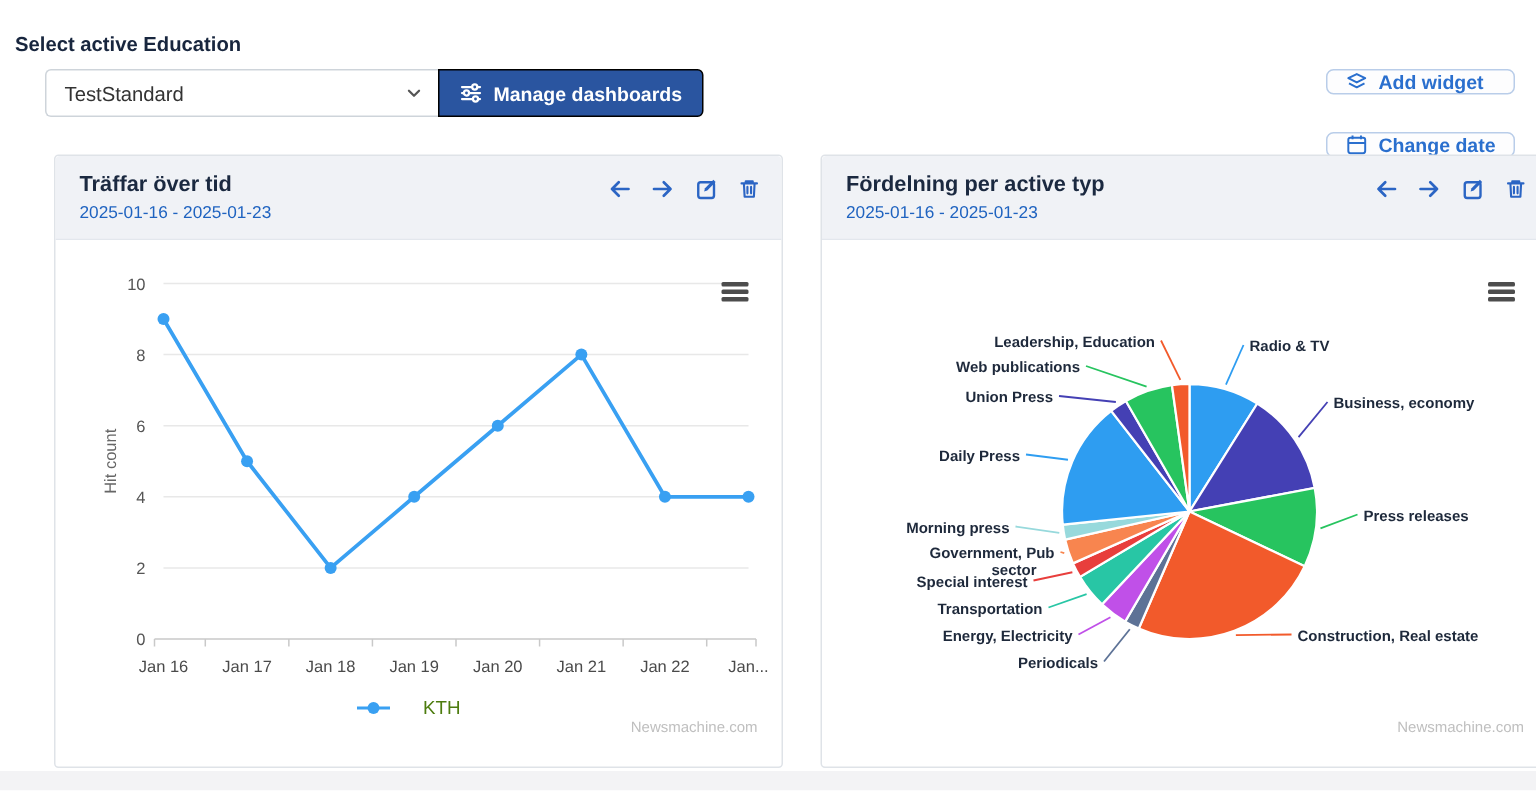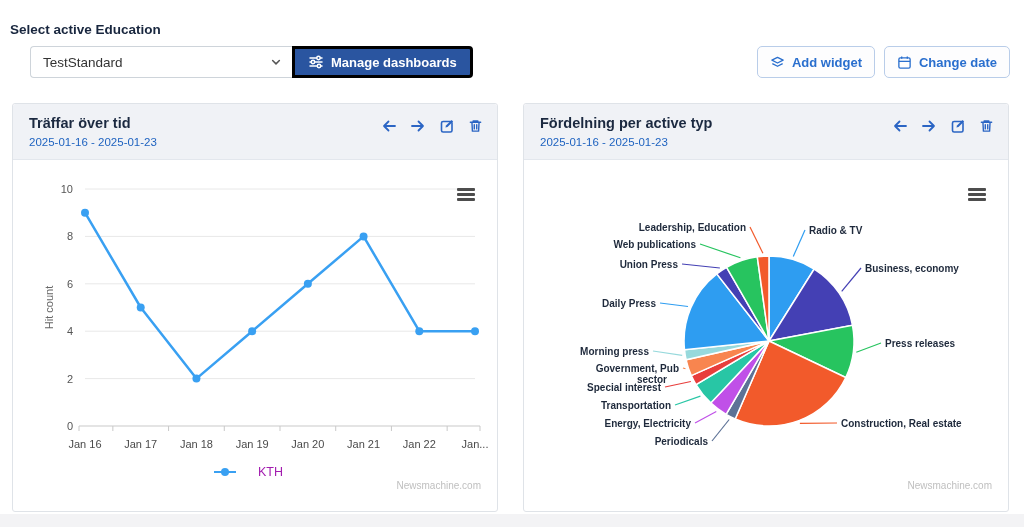--- a/index.html
+++ b/index.html
@@ -11,47 +11,47 @@
   
   .top-label { position:absolute; left:10px; top:22px; font-size:13.5px; font-weight:bold; color:#18263e; }
   .input-group { position:absolute; left:10px; top:46px; display:flex; height:32px;padding-left:20px; }
   .select {
     width:262px; background:#fff; border:1px solid #ced4da; border-right:none;
     border-radius:4px 0 0 4px; display:flex; align-items:center; justify-content:space-between;
     padding:0 10px 0 12px; font-size:13.5px; color:#333; cursor:pointer;
   }
   .btn { display:flex; align-items:center; gap:7px; cursor:pointer; font-family:inherit; }
   .btn-primary {
-    background:#2a55a0; border:3px solid #000000; color:#fff;
+    background:#2a55a0; border:1px solid #000000; color:#fff;
     font-size:13px; font-weight:bold; padding:0 13px;
   }
   .manage-btn { border-radius:0 4px 4px 0; }
-  .right-buttons { position:absolute; right:14px; top:46px; display:flex; gap:9px; height:32px; }
+  .right-buttons { position:absolute; right:14px; top:46px; display:flex; gap:25px; height:32px;flex-direction:column; }
   .btn-outline {
     background:#fdfdfe; border:1px solid #b9cde9; border-radius:5px;
     color:#2a6fce; font-size:13px; font-weight:600; padding:0 12px;
   }
   .export-btn { border-radius:5px; }
   .caret { width:0; height:0; border-left:4px solid transparent; border-right:4px solid transparent; border-top:5px solid #fff; margin-left:3px; }
   
   .card { position:absolute; top:103px; width:486px; height:409px; background:#fff;
-          border:1px solid #dfe3e8; border-radius:3px; }
+          border:1px solid #dfe3e8; border-radius:3px;margin-left:24px; }
   .card-left { left:12px; } .card-right { left:523px; }
   .card-header { position:relative; height:56px; background:#f0f2f6; border-bottom:1px solid #e3e7ed;
                  padding:11px 16px 9px; border-radius:3px 3px 0 0; }
   .card-title { font-size:14.5px; font-weight:bold; color:#1b2940; }
   .card-date { font-size:11.5px; font-weight:normal; color:#1f63c0; margin-top:5px; }
   .card-actions { position:absolute; right:14px; top:14px; display:flex; gap:13px; align-items:center; }
   .card-actions span { display:inline-flex; cursor:pointer; }
   .card-body { position:relative; height:351px; }
   .chart-svg { position:absolute; left:0; top:0; }
   .hamburger { position:absolute; right:22px; top:28px; width:18px; cursor:pointer; }
   .hamburger div { height:2.5px; background:#4d4d4d; margin-bottom:2.5px; border-radius:1px; }
   .legend { position:absolute; left:0; right:14px; top:305px; display:flex; justify-content:center;
-            align-items:center; gap:21px; font-size:12.5px; color:#a21caf; cursor:pointer; }
+            align-items:center; gap:21px; font-size:12.5px; color:#4d7c0f; cursor:pointer; }
   .watermark { position:absolute; right:16px; bottom:20px; font-size:10px; color:#bfbfbf; cursor:pointer; }
   .bottom-strip { position:absolute; left:0; right:0; bottom:0; height:13px; background:#f3f3f5; }
 </style>
 </head>
 <body>
 
 <div class="top-label">Select active Education</div>
 
 <div class="input-group">
   <div class="select">

